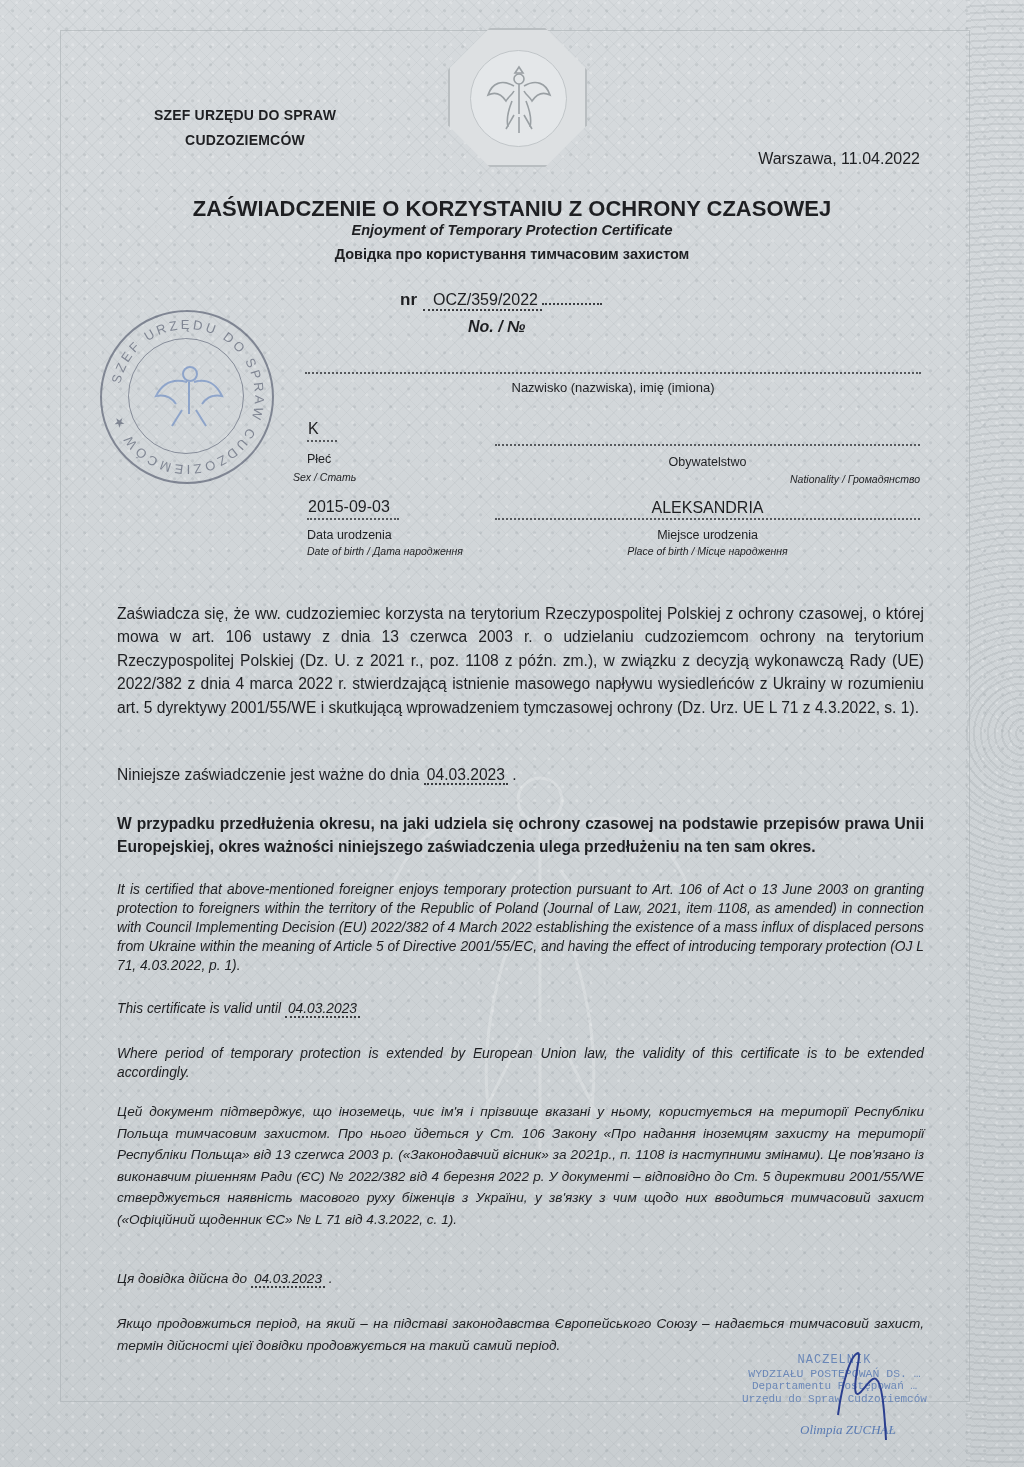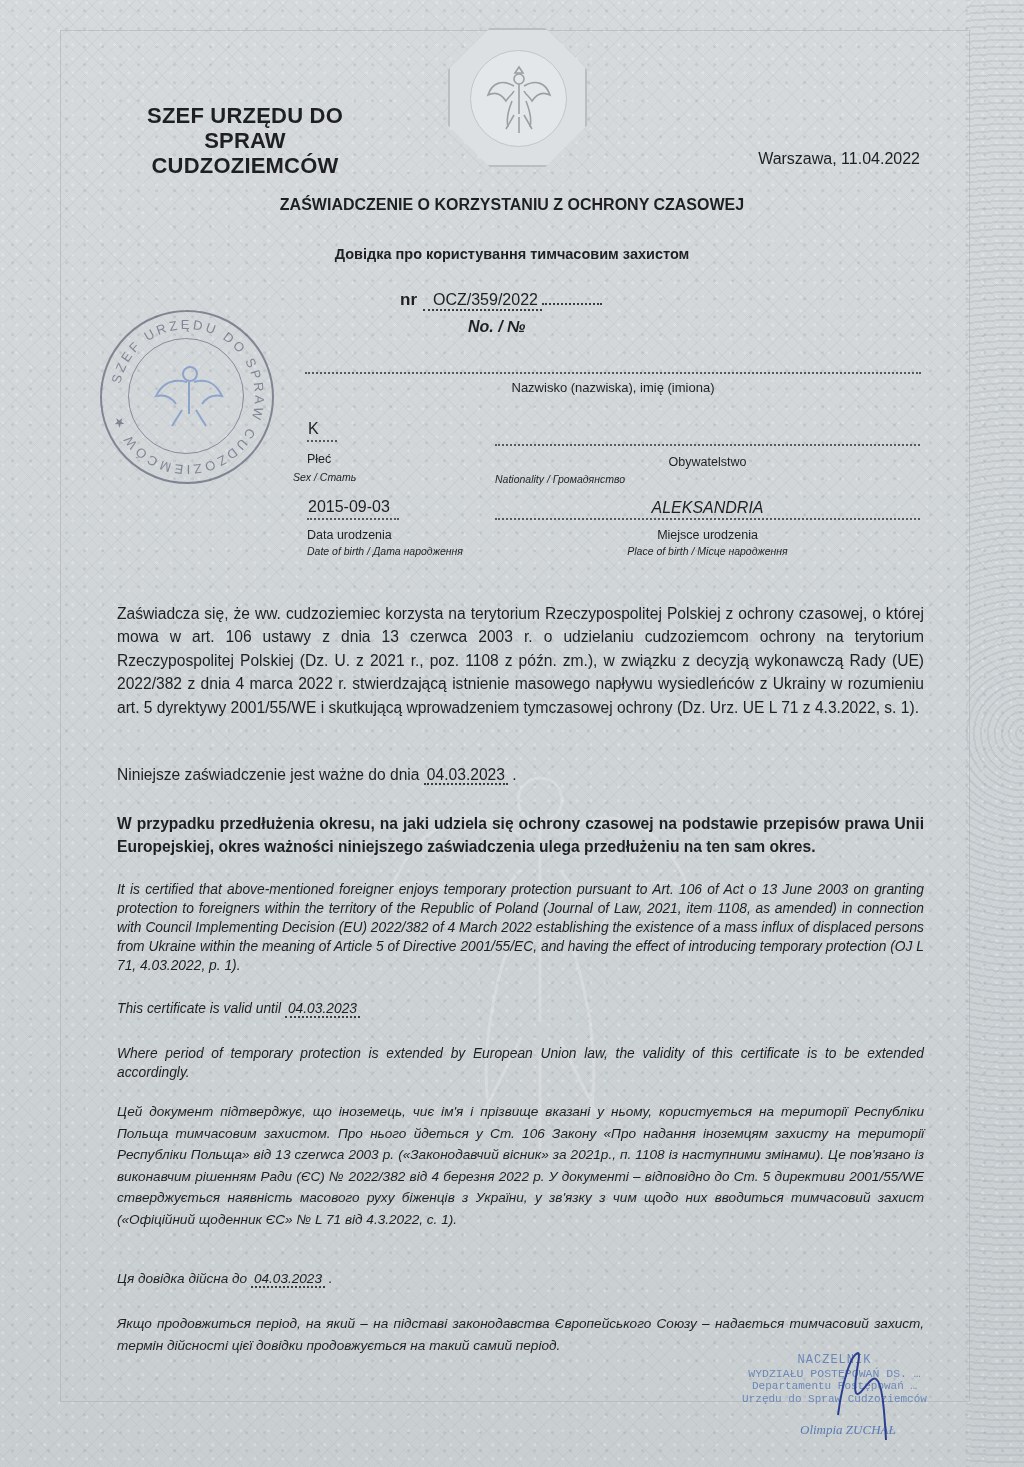--- a/index.html
+++ b/index.html
@@ -37,23 +37,23 @@
   .emblem-inner {
     position: absolute; left: 20px; top: 20px; width: 95px; height: 95px; border-radius: 50%;
     background: #e4e7e9; border: 1px solid #c0c5c8;
     display: flex; align-items: center; justify-content: center;
   }
   .watermark-eagle {
     position: absolute; left: 380px; top: 740px; width: 320px; height: 430px; opacity: 0.22;
   }
 
   .abs { position: absolute; }
-  .authority { left: 110px; top: 103px; width: 270px; text-align: center; font-weight: bold; font-size: 22px; line-height: 25px; letter-spacing: 0.2px; }
+  .authority { left: 110px; top: 103px; width: 270px; text-align: center; font-weight: bold; font-size: 14px; line-height: 25px; letter-spacing: 0.2px; }
   .place-date { left: 700px; top: 150px; width: 220px; text-align: right; font-size: 16px; }
-  .title-pl { left: 150px; top: 196px; width: 724px; text-align: center; font-weight: bold; font-size: 16px; }
+  .title-pl { left: 150px; top: 196px; width: 724px; text-align: center; font-weight: bold; font-size: 22px; }
   .title-en { left: 150px; top: 222px; width: 724px; text-align: center; font-weight: bold; font-style: italic; font-size: 14.5px; }
   .title-uk { left: 150px; top: 246px; width: 724px; text-align: center; font-weight: bold; font-size: 14.5px; }
 
   .nr-row { left: 400px; top: 290px; font-size: 17px; display: flex; align-items: baseline; }
   .nr-label { font-weight: bold; margin-right: 6px; }
   .dotted-value { border-bottom: 2px dotted #3a3c40; padding: 0 4px 0 10px; font-size: 16px; }
   .nr-sub { left: 468px; top: 318px; font-weight: bold; font-style: italic; font-size: 16px; }
 
   .name-line { left: 305px; top: 362px; width: 616px; border-bottom: 2px dotted #55585c; height: 10px; }
   .name-label-pl { left: 305px; top: 380px; width: 616px; text-align: center; font-size: 13px; }
@@ -65,28 +65,28 @@
   .lbl-en { font-style: italic; font-size: 10.5px; }
 
   .sex-value { left: 308px; top: 420px; }
   .sex-line { left: 307px; top: 440px; width: 30px; }
   .sex-lbl { left: 307px; top: 452px; }
   .sex-lbl2 { left: 293px; top: 471px; }
 
   .nat-value { left: 495px; top: 425px; width: 425px; text-align: center; }
   .nat-line { left: 495px; top: 444px; width: 425px; }
   .nat-lbl { left: 495px; top: 455px; width: 425px; text-align: center; }
-  .nat-lbl2 { left: 495px; top: 473px; width: 425px; text-align: left; }
+  .nat-lbl2 { left: 495px; top: 473px; width: 425px; text-align: right; }
 
   .dob-value { left: 308px; top: 498px; }
   .dob-line { left: 307px; top: 518px; width: 92px; }
   .dob-lbl { left: 307px; top: 528px; }
   .dob-lbl2 { left: 307px; top: 545px; }
 
-  .pob-value { left: 495px; top: 499px; width: 425px; text-align: center; font-style: italic; }
+  .pob-value { left: 495px; top: 499px; width: 425px; text-align: center; }
   .pob-line { left: 495px; top: 518px; width: 425px; }
   .pob-lbl { left: 495px; top: 528px; width: 425px; text-align: center; }
   .pob-lbl2 { left: 495px; top: 545px; width: 425px; text-align: center; }
 
   .para { left: 117px; width: 807px; text-align: justify; }
   .pl { font-size: 15.6px; line-height: 23.4px; }
   .en { font-style: italic; font-size: 13.8px; line-height: 19px; }
   .uk { font-style: italic; font-size: 13.6px; line-height: 21.6px; }
   .inline-val { border-bottom: 2px dotted #3a3c40; padding: 0 3px; }
 
@@ -156,20 +156,21 @@
     </g>
   </svg>
 
   <div class="abs authority">
     <div>SZEF URZĘDU DO SPRAW</div>
     <div>CUDZOZIEMCÓW</div>
   </div>
   <div class="abs place-date">Warszawa, 11.04.2022</div>
 
   <div class="abs title-pl">ZAŚWIADCZENIE O KORZYSTANIU Z OCHRONY CZASOWEJ</div>
+  <div class="abs title-en">Enjoyment of Temporary Protection Certificate</div>
   <div class="abs title-uk">Довідка про користування тимчасовим захистом</div>
 
   <div class="abs nr-row">
     <span class="nr-label">nr</span>
     <span class="dotted-value">OCZ/359/2022</span>
     <span style="display:inline-block;width:60px;border-bottom:2px dotted #3a3c40;height:1px;"></span>
   </div>
   <div class="abs nr-sub">No. / №</div>
 
   <div class="seal">

